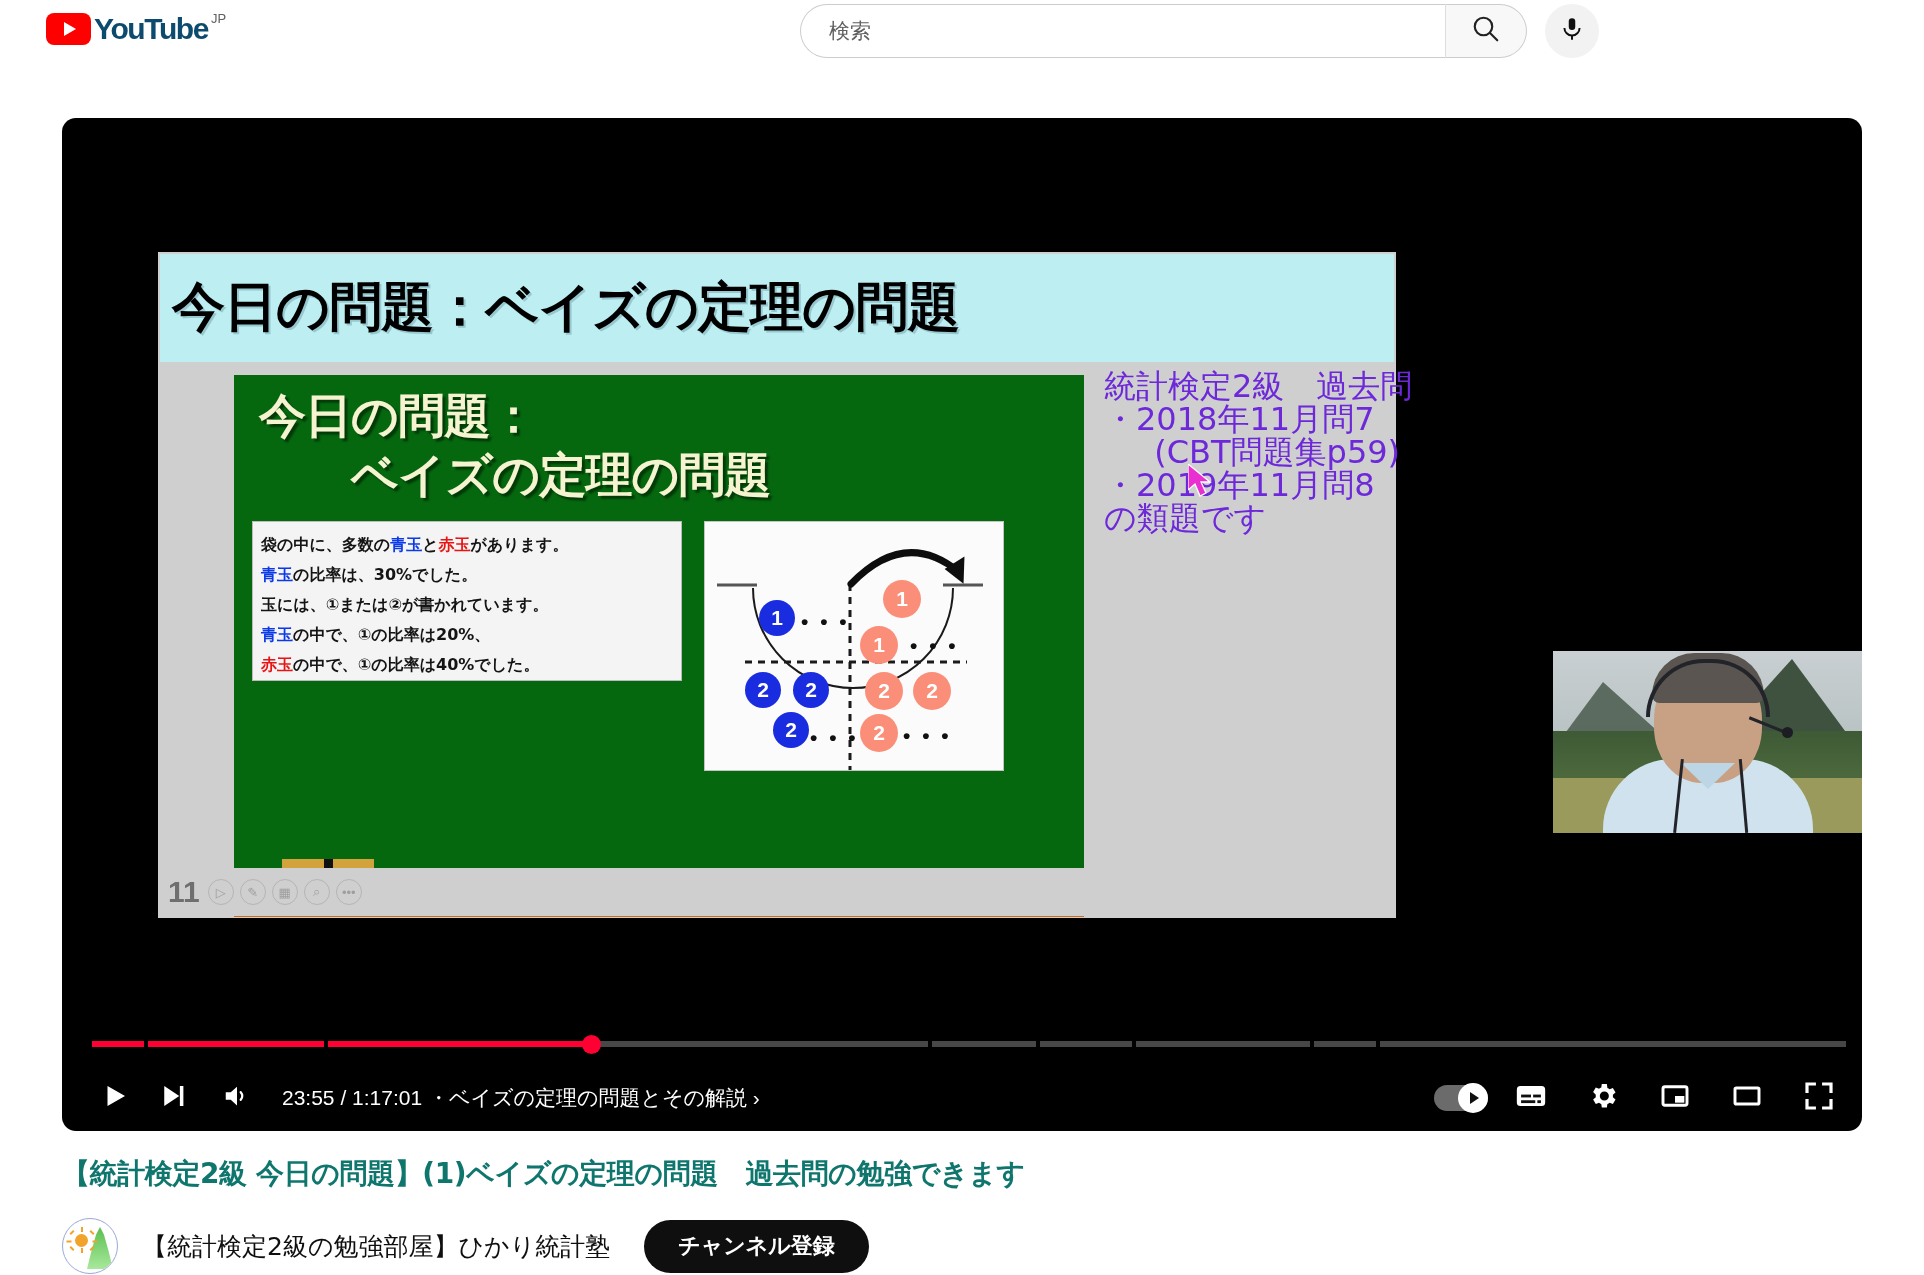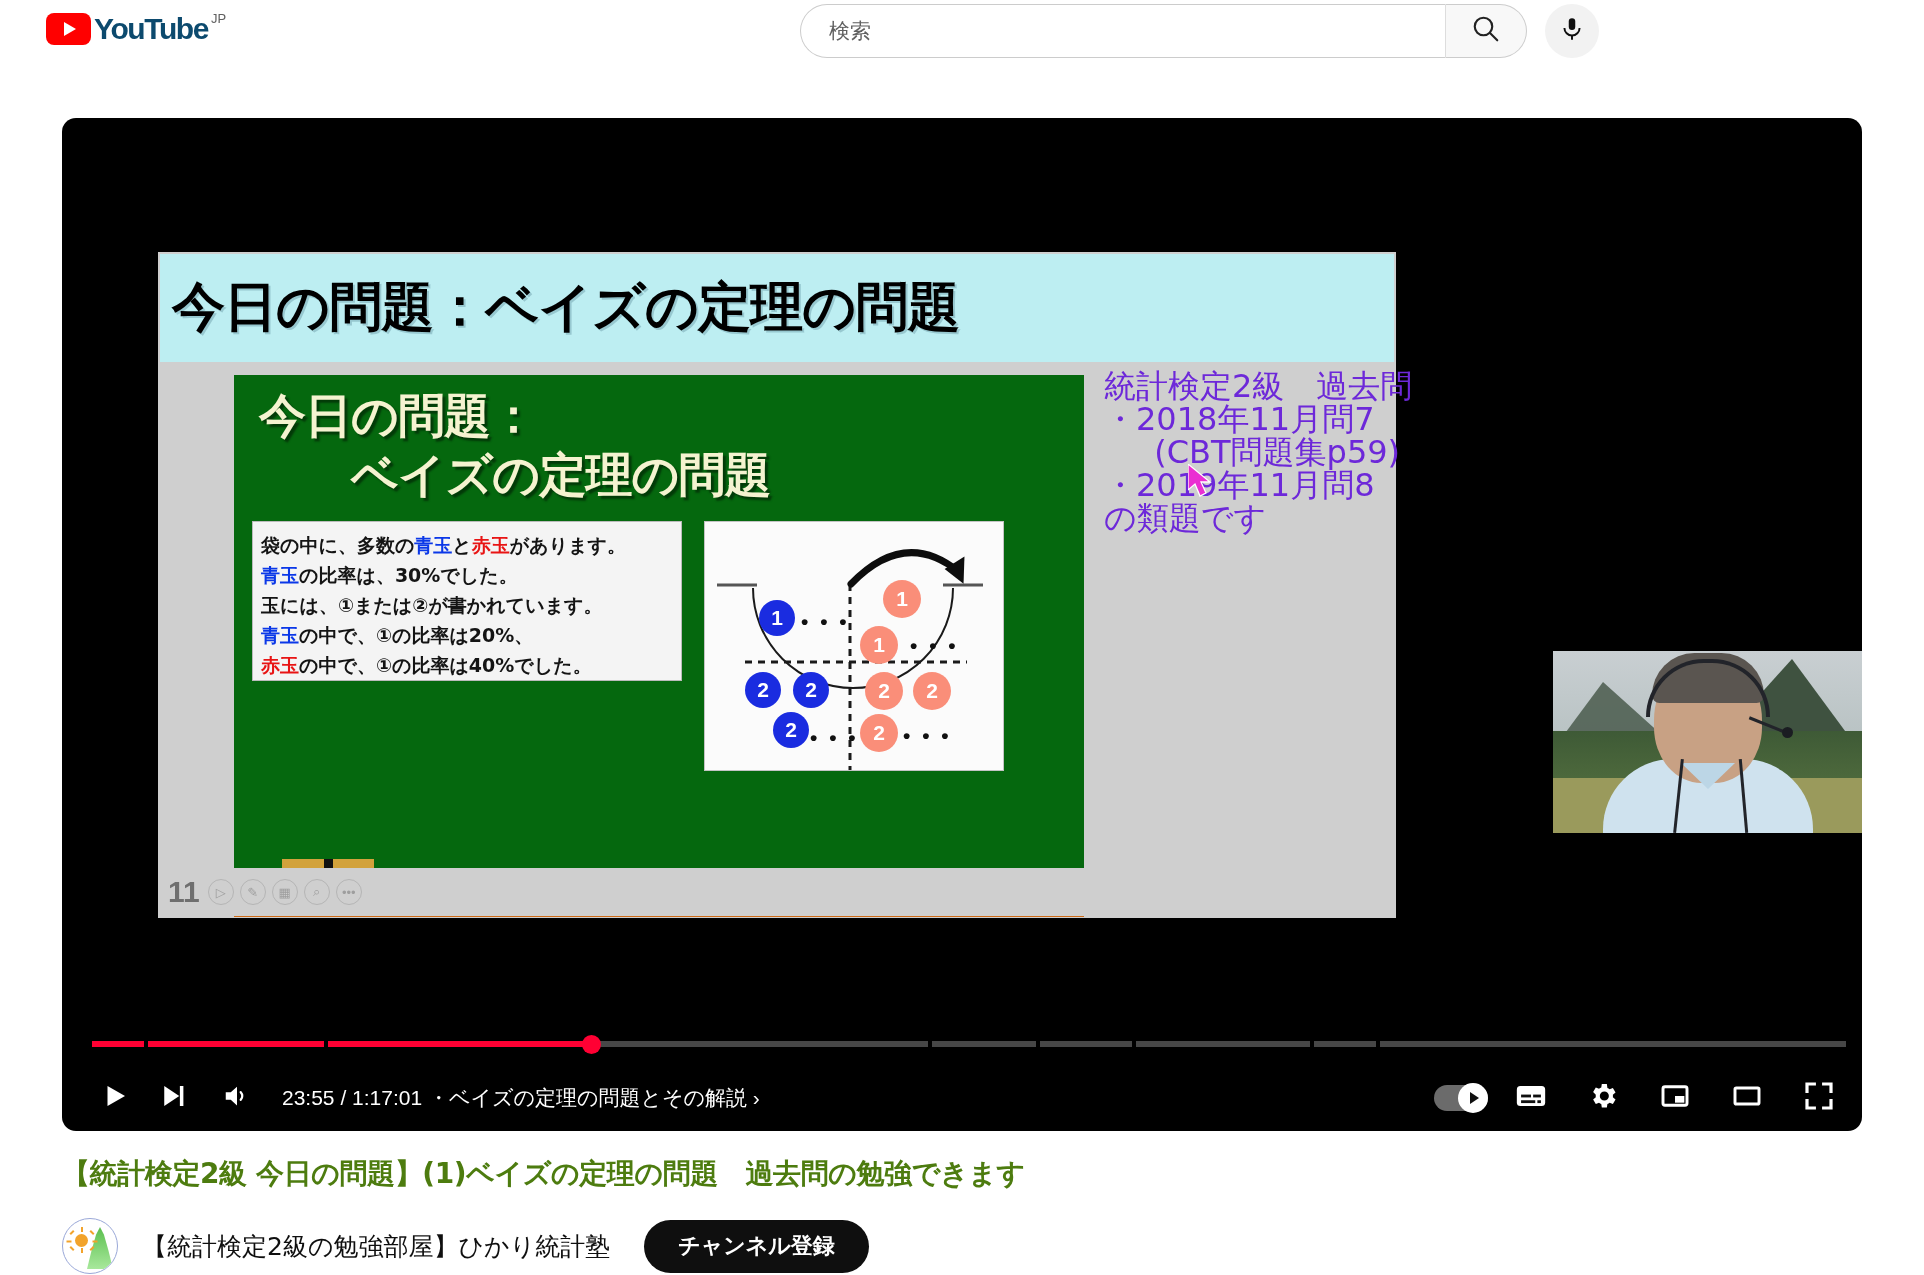--- a/index.html
+++ b/index.html
@@ -124,21 +124,21 @@
     font-family: "DejaVu Sans", "Liberation Sans", sans-serif;
     text-shadow: 3px 3px 2px rgba(0,0,0,0.45);
   }
 
   .wbox {
     position: absolute;
     background: #f4f4f4;
     border: 1px solid #bbb;
   }
   .wbox p {
-    font-size: 19px; font-weight: bold; color: #141414;
+    font-size: 16px; font-weight: bold; color: #141414;
     line-height: 30px; white-space: nowrap;
     font-family: "DejaVu Sans", "Liberation Sans", sans-serif;
   }
   #problem-box { left: 18px; top: 146px; width: 430px; height: 160px; padding: 8px 0 0 8px; }
   #question-box { left: 18px; top: 328px; width: 395px; height: 162px; padding: 10px 0 0 12px; }
   #question-box p { line-height: 36px; font-size: 23.5px; }
   .c-blue { color: #0b38e8; }
   .c-red  { color: #e81414; }
 
   
@@ -330,21 +330,21 @@
     width: 0; height: 0;
     border-left: 9px solid #0f0f0f;
     border-top: 6px solid transparent;
     border-bottom: 6px solid transparent;
     margin-left: 3px;
   }
 
   
   .vid-title {
     position: absolute; left: 62px; top: 1155px;
-    font-size: 28px; font-weight: bold; color: #4d7c0f;
+    font-size: 28px; font-weight: bold; color: #0f766e;
     letter-spacing: -0.4px; white-space: nowrap;
     font-family: "DejaVu Sans", "Liberation Sans", sans-serif;
   }
   .channel-row {
     position: absolute; left: 62px; top: 1218px;
     display: flex; align-items: center;
   }
   .avatar {
     width: 56px; height: 56px; border-radius: 50%;
     background: #ffffff; border: 1px solid #9aa8d8;

